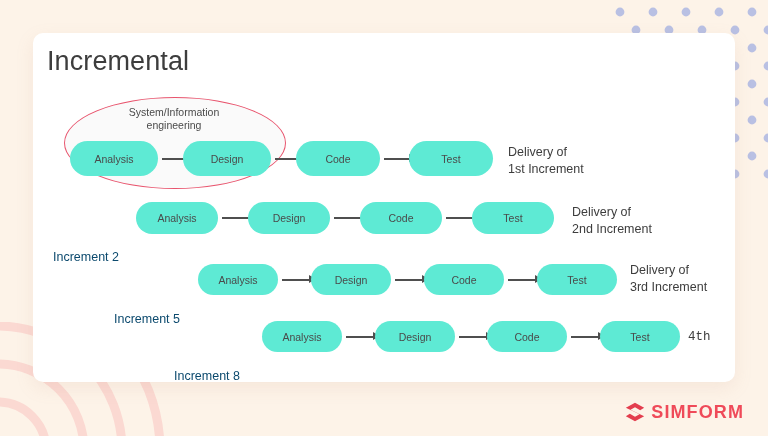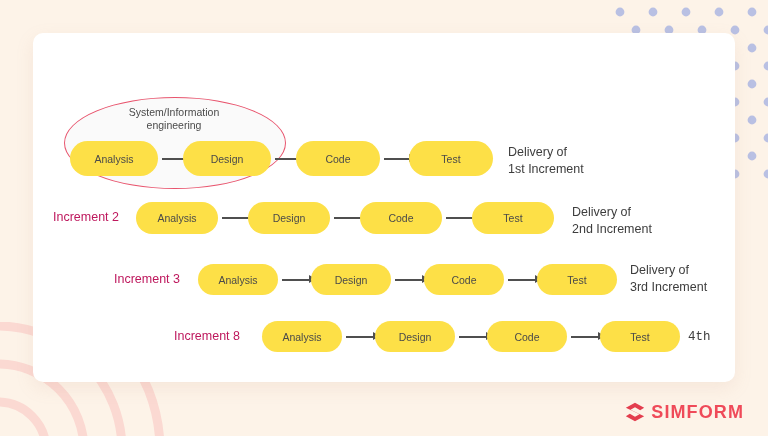--- a/index.html
+++ b/index.html
@@ -37,30 +37,30 @@
     background:rgba(246,246,246,.55);
   }
   .ellipse-label{
     position:absolute;
     font-size:10.5px;color:#4a4a4a;line-height:1.28;
     text-align:center;white-space:pre-line;
   }
 
   .pill{
     position:absolute;
-    background:#fde047;
+    background:#5eead4;
     border-radius:20px;
     display:flex;align-items:center;justify-content:center;
     font-size:10.5px;color:#4a4a4a;
   }
   .pill.r1{font-size:10.5px;}
 
   .row-label{
     position:absolute;
-    font-size:12.5px;color:#be185d;white-space:nowrap;
+    font-size:12.5px;color:#0c4a6e;white-space:nowrap;margin-top:40px;
   }
   .delivery{
     position:absolute;
     font-size:12.5px;color:#3d3d3d;line-height:1.32;
     white-space:pre-line;
   }
 
   .arrow{position:absolute;height:12px;}
   .arrow .shaft{
     position:absolute;left:0;top:5px;height:1.6px;background:#4f4f4f;
@@ -123,20 +123,21 @@
   <svg class="bg-arcs" viewBox="0 0 230 120" xmlns="http://www.w3.org/2000/svg" aria-hidden="true">
     <g fill="none" stroke="#fbd9d2" stroke-width="9">
       <circle cx="8" cy="128" r="48"></circle>
       <circle cx="8" cy="128" r="86"></circle>
       <circle cx="8" cy="128" r="124"></circle>
       <circle cx="8" cy="128" r="162"></circle>
     </g>
   </svg>
 
   <div class="card"></div>
+  <div class="card-title">Incremental</div>
 
   <div class="diagram">
 
     <div class="ellipse" style="left:64px;top:97px;width:220px;height:90px;"></div>
     <div class="ellipse-label" style="left:98px;top:106px;width:152px;">System/Information
 engineering</div>
 
     <div class="pill r1" style="left:70px;top:141px;width:88px;height:35px;">Analysis</div>
     <div class="arrow" style="left:162px;top:153px;width:40px;">
         <div class="shaft" style="width:33px;"></div>
@@ -178,21 +179,21 @@
     <div class="arrow" style="left:446px;top:212px;width:34px;">
         <div class="shaft" style="width:27px;"></div>
         <div class="head"></div>
       </div>
 
     <div class="pill" style="left:472px;top:202px;width:82px;height:32px;">Test</div>
 
     <div class="delivery" style="left:572px;top:204px;width:150px;">Delivery of
 2nd Increment</div>
 
-    <div class="row-label" style="left:114px;top:272px;">Increment 3</div>
+    <div class="row-label" style="left:114px;top:272px;">Increment 5</div>
 
     <div class="pill" style="left:198px;top:264px;width:80px;height:31px;">Analysis</div>
     <div class="arrow" style="left:282px;top:274px;width:34px;">
         <div class="shaft" style="width:27px;"></div>
         <div class="head"></div>
       </div>
 
     <div class="pill" style="left:311px;top:264px;width:80px;height:31px;">Design</div>
     <div class="arrow" style="left:395px;top:274px;width:34px;">
         <div class="shaft" style="width:27px;"></div>

